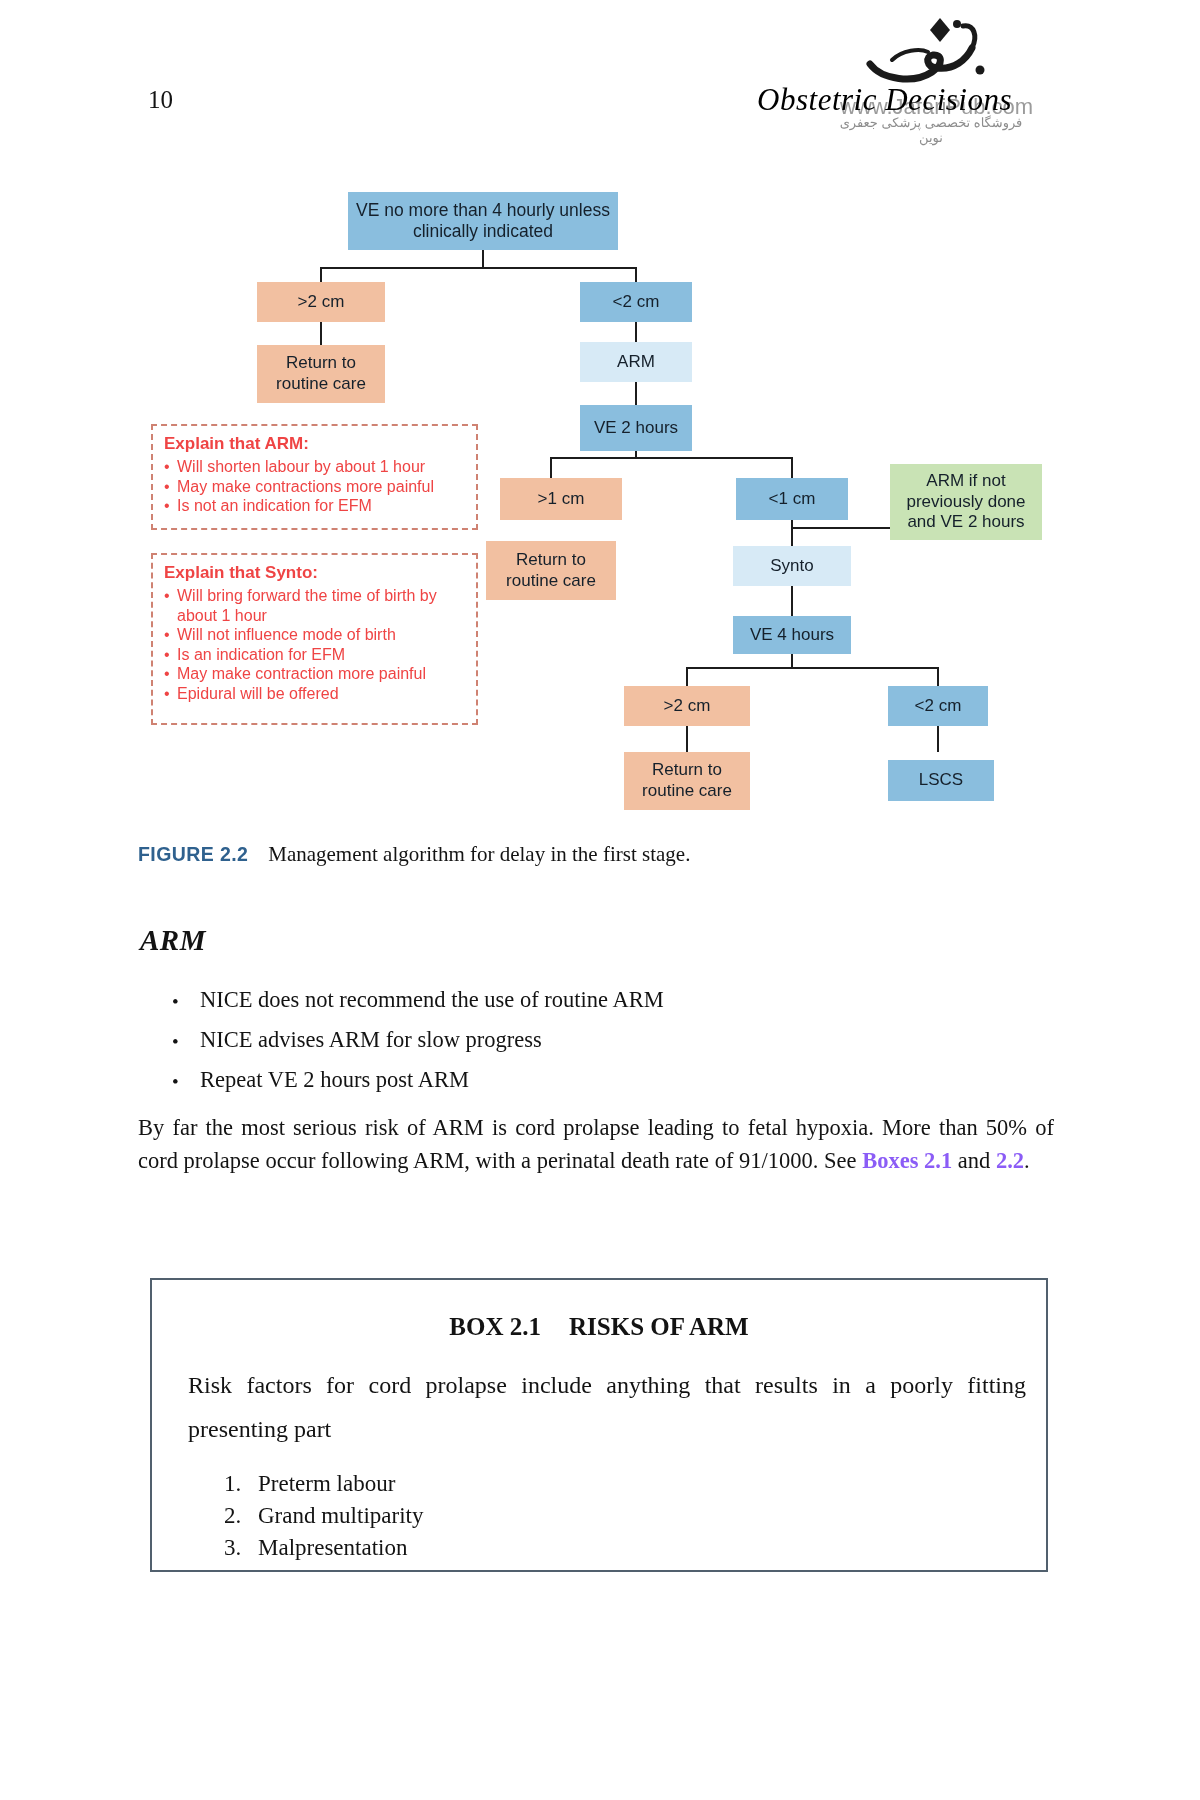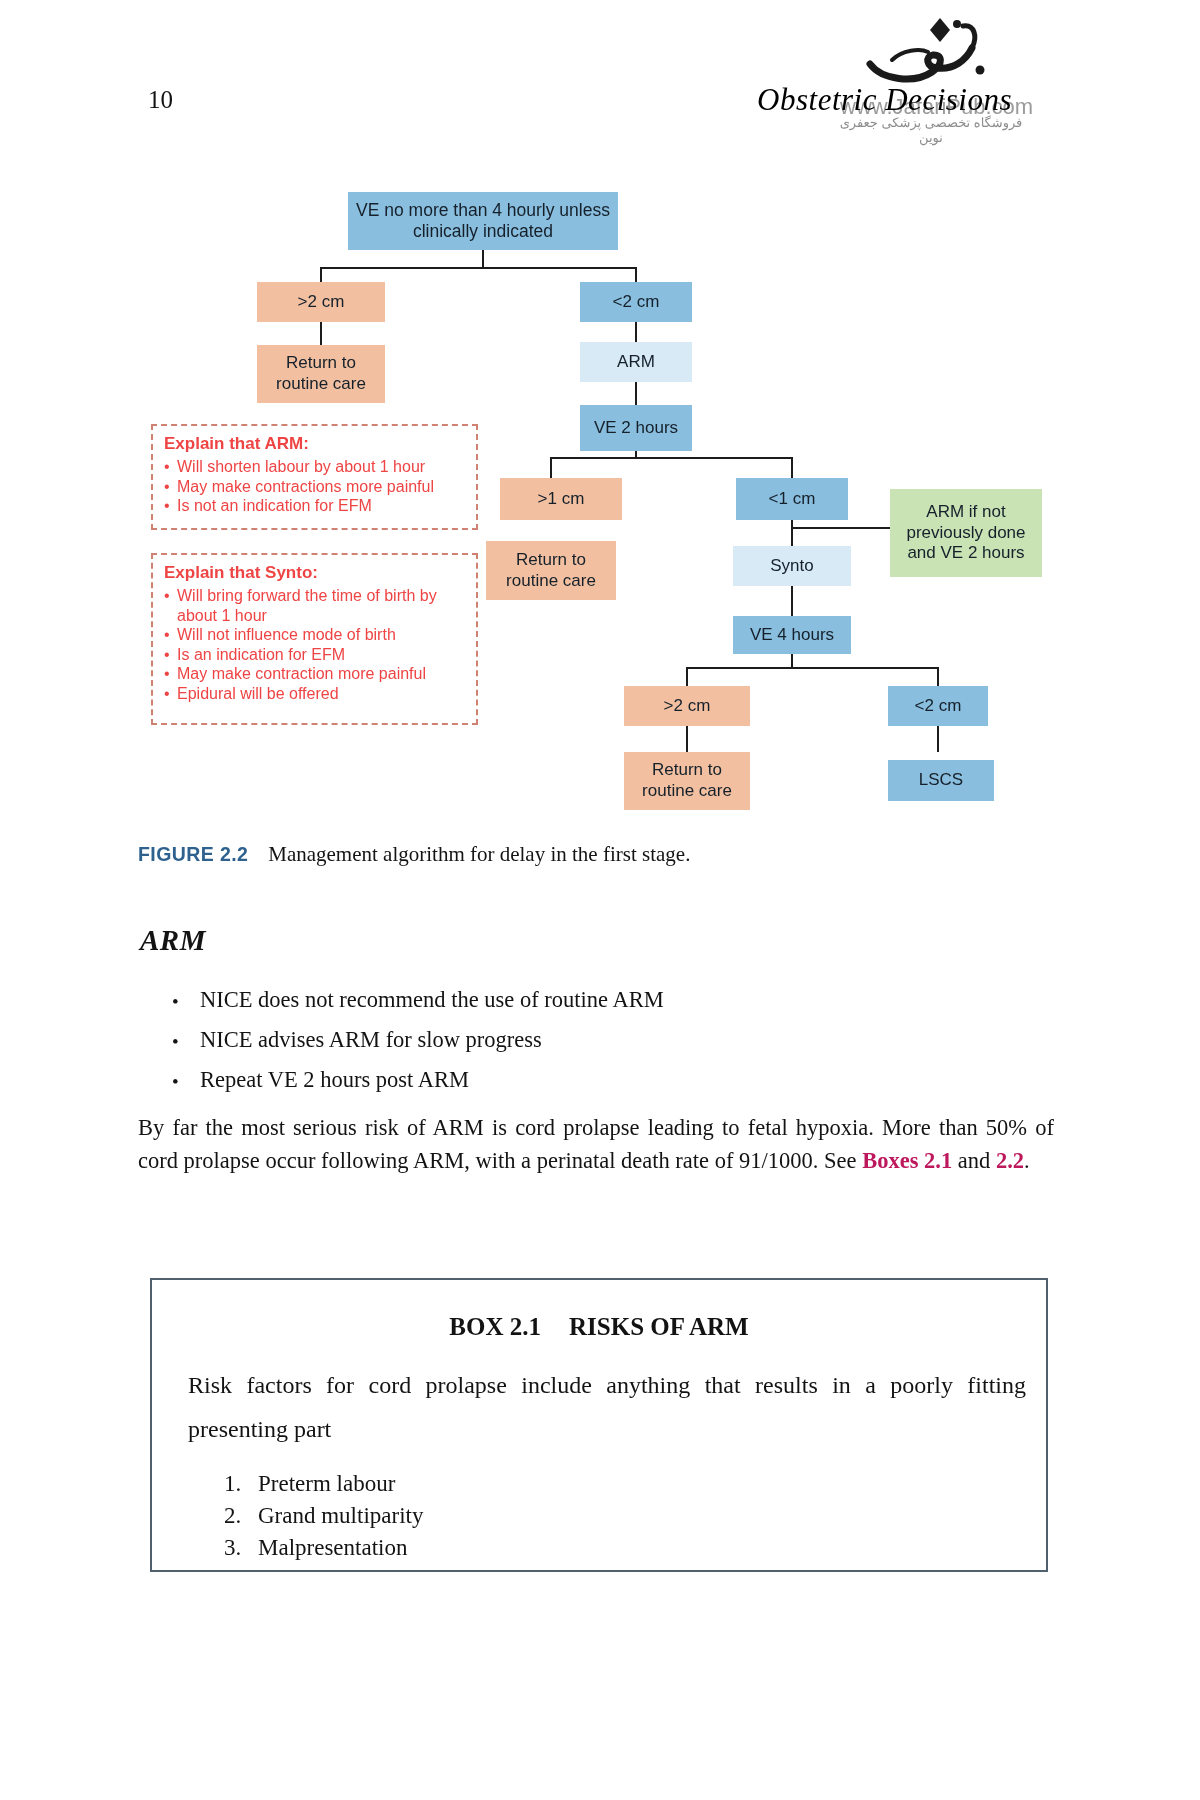--- a/index.html
+++ b/index.html
@@ -44,21 +44,21 @@
 
   .arm-heading { position:absolute; left:140px; top:924px; margin:0; font-size:29px;
                  font-weight:bold; font-style:italic; letter-spacing:0.5px; }
 
   .bullets { position:absolute; left:172px; top:986px; width:720px; }
   .b-item { display:flex; margin-bottom:10px; font-size:22.5px; line-height:28px; }
   .b-item .mk { width:28px; flex:none; font-size:19px; padding-top:2px; }
 
   .para { position:absolute; left:138px; top:1112px; width:916px; margin:0;
           font-size:22.5px; line-height:32.5px; text-align:justify; }
-  .doc-link { color:#be185d; font-weight:bold; text-decoration:none; cursor:pointer; }
+  .doc-link { color:#8b5cf6; font-weight:bold; text-decoration:none; cursor:pointer; }
 
   
   .riskbox { position:absolute; left:150px; top:1278px; width:898px; height:294px;
              border:2px solid #51606e; }
   .rb-title { text-align:center; margin-top:33px; font-weight:bold; font-size:25px; }
   .rb-title .rb-label { margin-right:28px; }
   .rb-intro { margin:22px 20px 0 36px; font-size:24px; line-height:44px; text-align:justify; }
   .rb-list { margin:17px 0 0 72px; }
   .rb-item { display:flex; font-size:23px; line-height:32px; }
   .rb-item .num { width:34px; flex:none; }
@@ -110,21 +110,21 @@
     <div class="vline" style="left:807px;top:566px;height:26px"></div>
 
     <div class="fc-box c-blue" style="left:218px;top:32px;width:270px;height:58px;font-size:17.5px">VE no more than 4 hourly unless clinically indicated</div>
     <div class="fc-box c-salmon" style="left:127px;top:122px;width:128px;height:40px">&gt;2 cm</div>
     <div class="fc-box c-blue" style="left:450px;top:122px;width:112px;height:40px">&lt;2 cm</div>
     <div class="fc-box c-salmon" style="left:127px;top:185px;width:128px;height:58px">Return to routine care</div>
     <div class="fc-box c-light" style="left:450px;top:182px;width:112px;height:40px">ARM</div>
     <div class="fc-box c-blue" style="left:450px;top:245px;width:112px;height:46px">VE 2 hours</div>
     <div class="fc-box c-salmon" style="left:370px;top:318px;width:122px;height:42px">&gt;1 cm</div>
     <div class="fc-box c-blue" style="left:606px;top:318px;width:112px;height:42px">&lt;1 cm</div>
-    <div class="fc-box c-green" style="left:760px;top:329px;width:152px;height:88px">ARM if not previously done and VE 2 hours</div>
+    <div class="fc-box c-green" style="left:760px;top:304px;width:152px;height:76px">ARM if not previously done and VE 2 hours</div>
     <div class="fc-box c-salmon" style="left:356px;top:381px;width:130px;height:59px">Return to routine care</div>
     <div class="fc-box c-light" style="left:603px;top:386px;width:118px;height:40px">Synto</div>
     <div class="fc-box c-blue" style="left:603px;top:456px;width:118px;height:38px">VE 4 hours</div>
     <div class="fc-box c-salmon" style="left:494px;top:526px;width:126px;height:40px">&gt;2 cm</div>
     <div class="fc-box c-blue" style="left:758px;top:526px;width:100px;height:40px">&lt;2 cm</div>
     <div class="fc-box c-salmon" style="left:494px;top:592px;width:126px;height:58px">Return to routine care</div>
     <div class="fc-box c-blue" style="left:758px;top:600px;width:106px;height:41px">LSCS</div>
 
     <div class="note" style="left:21px;top:264px;width:327px;height:106px">
       <div class="note-title">Explain that ARM:</div>

